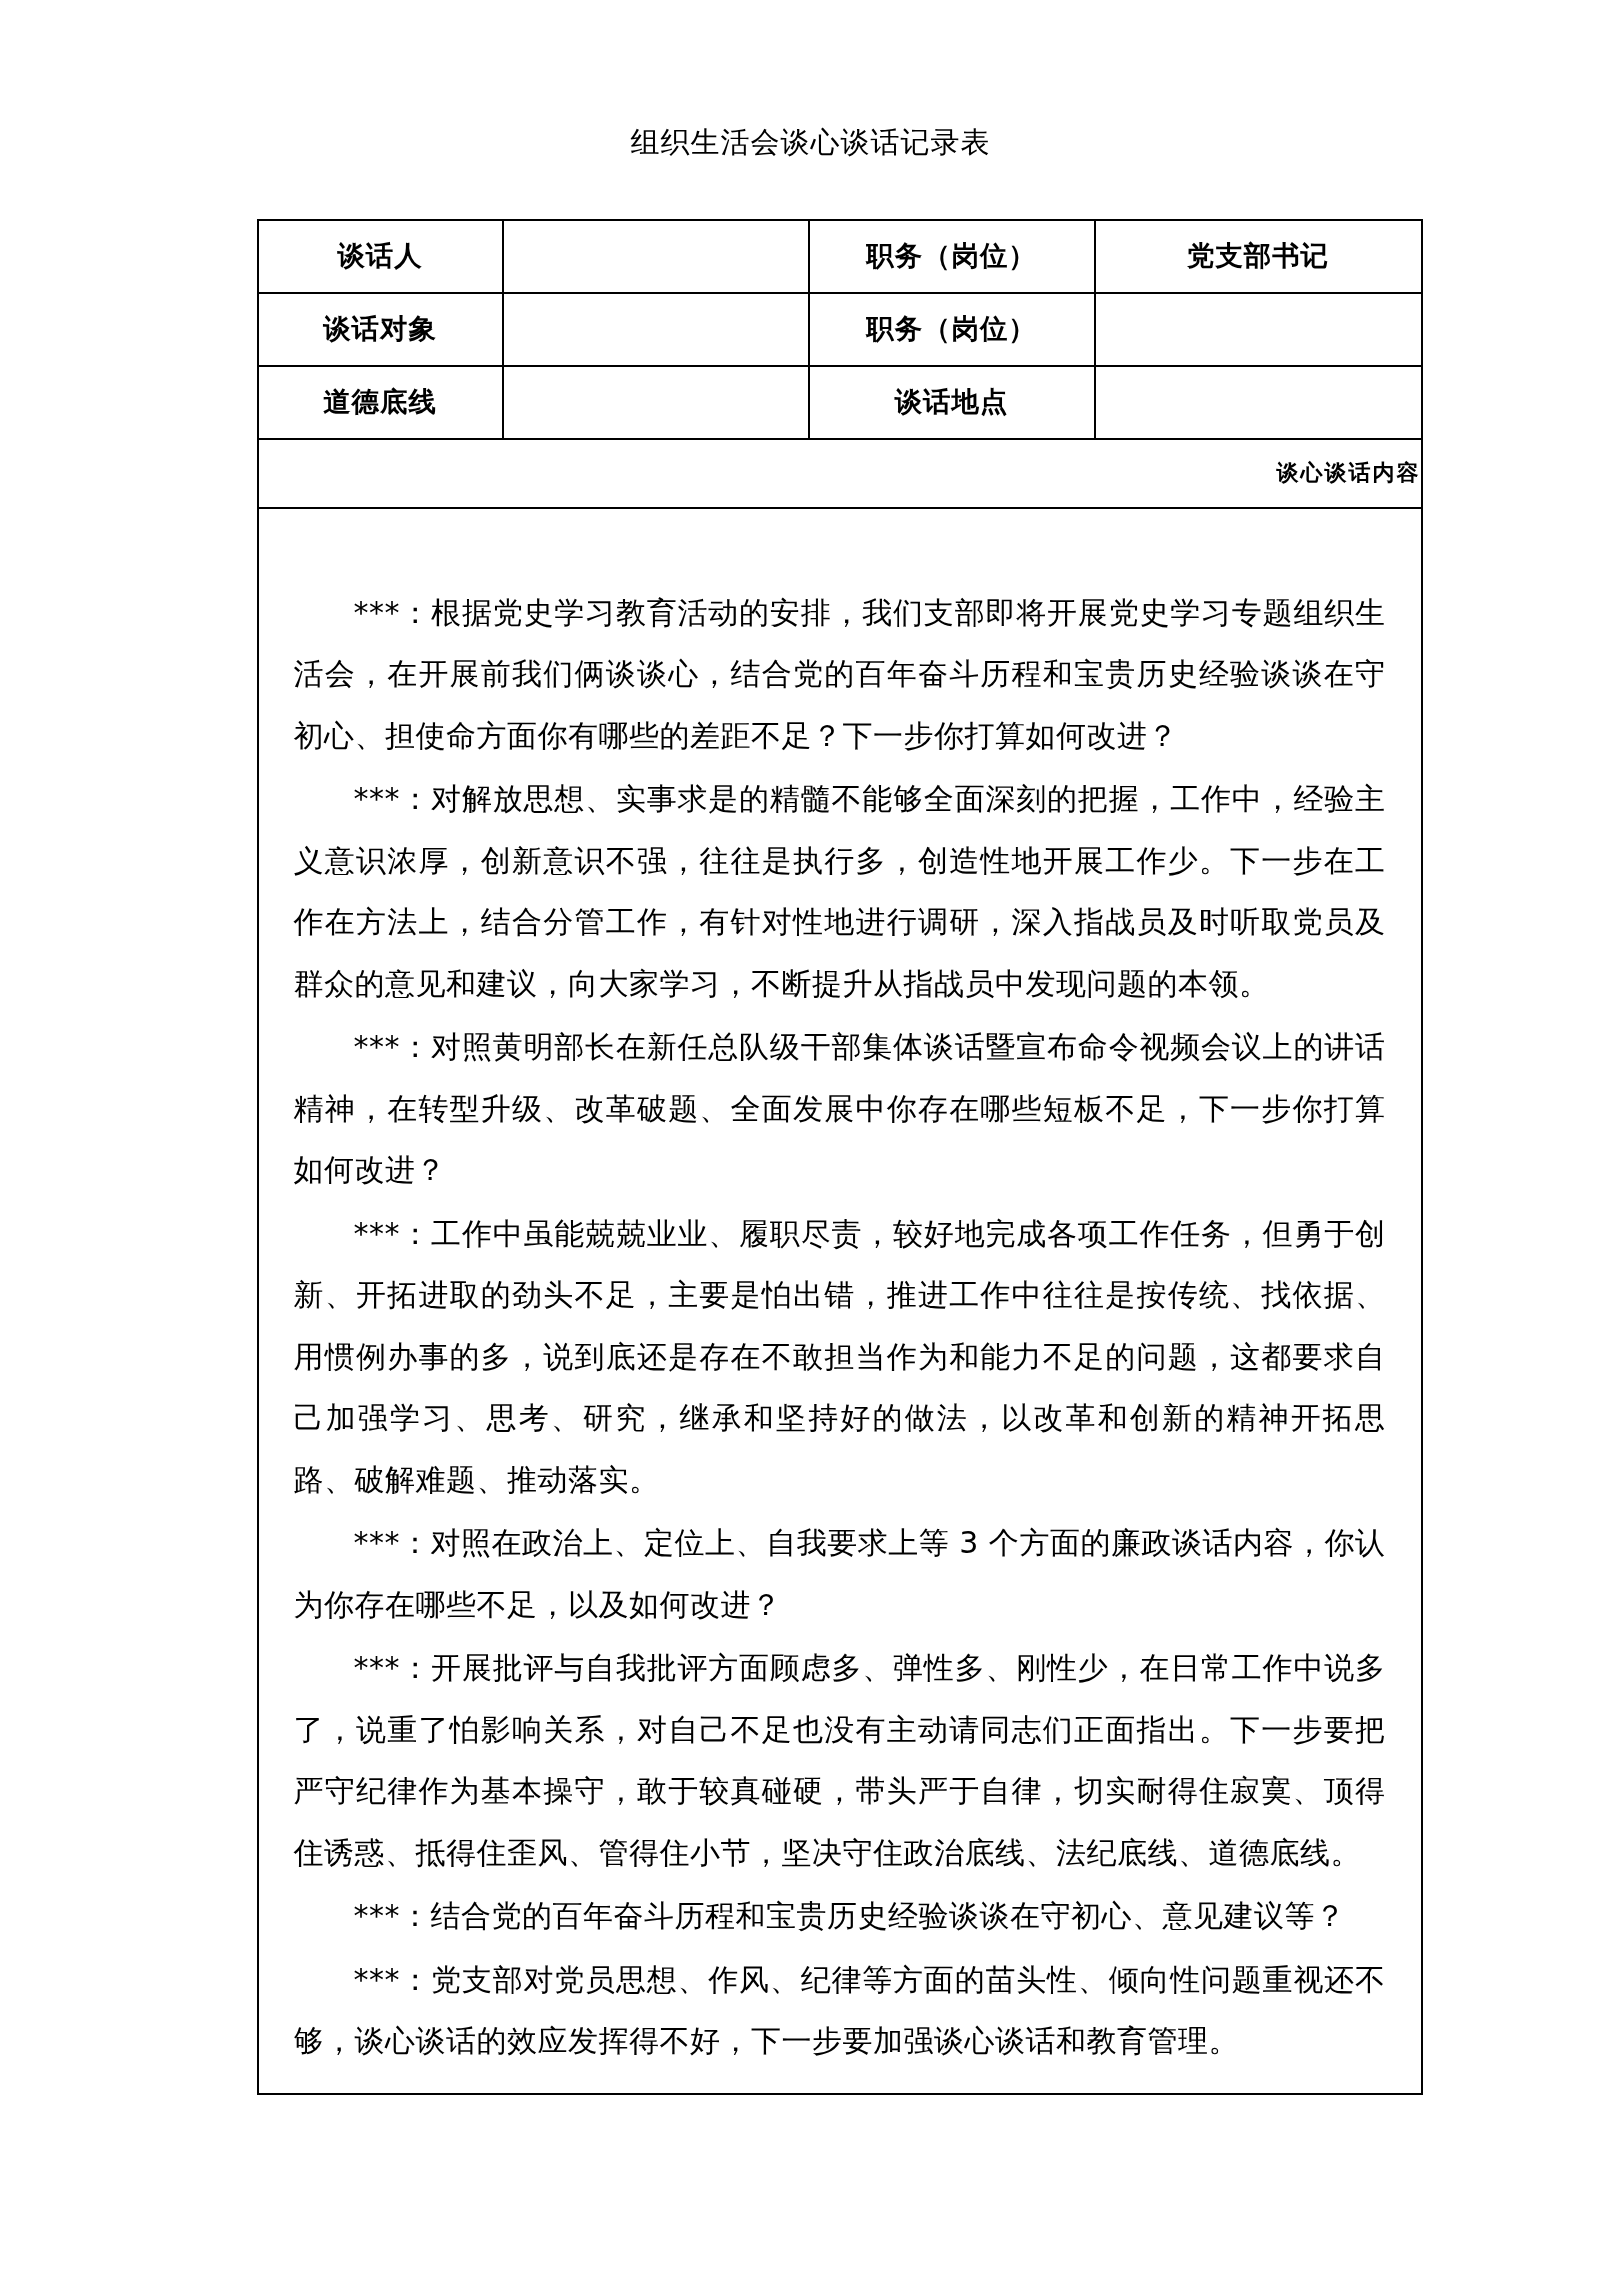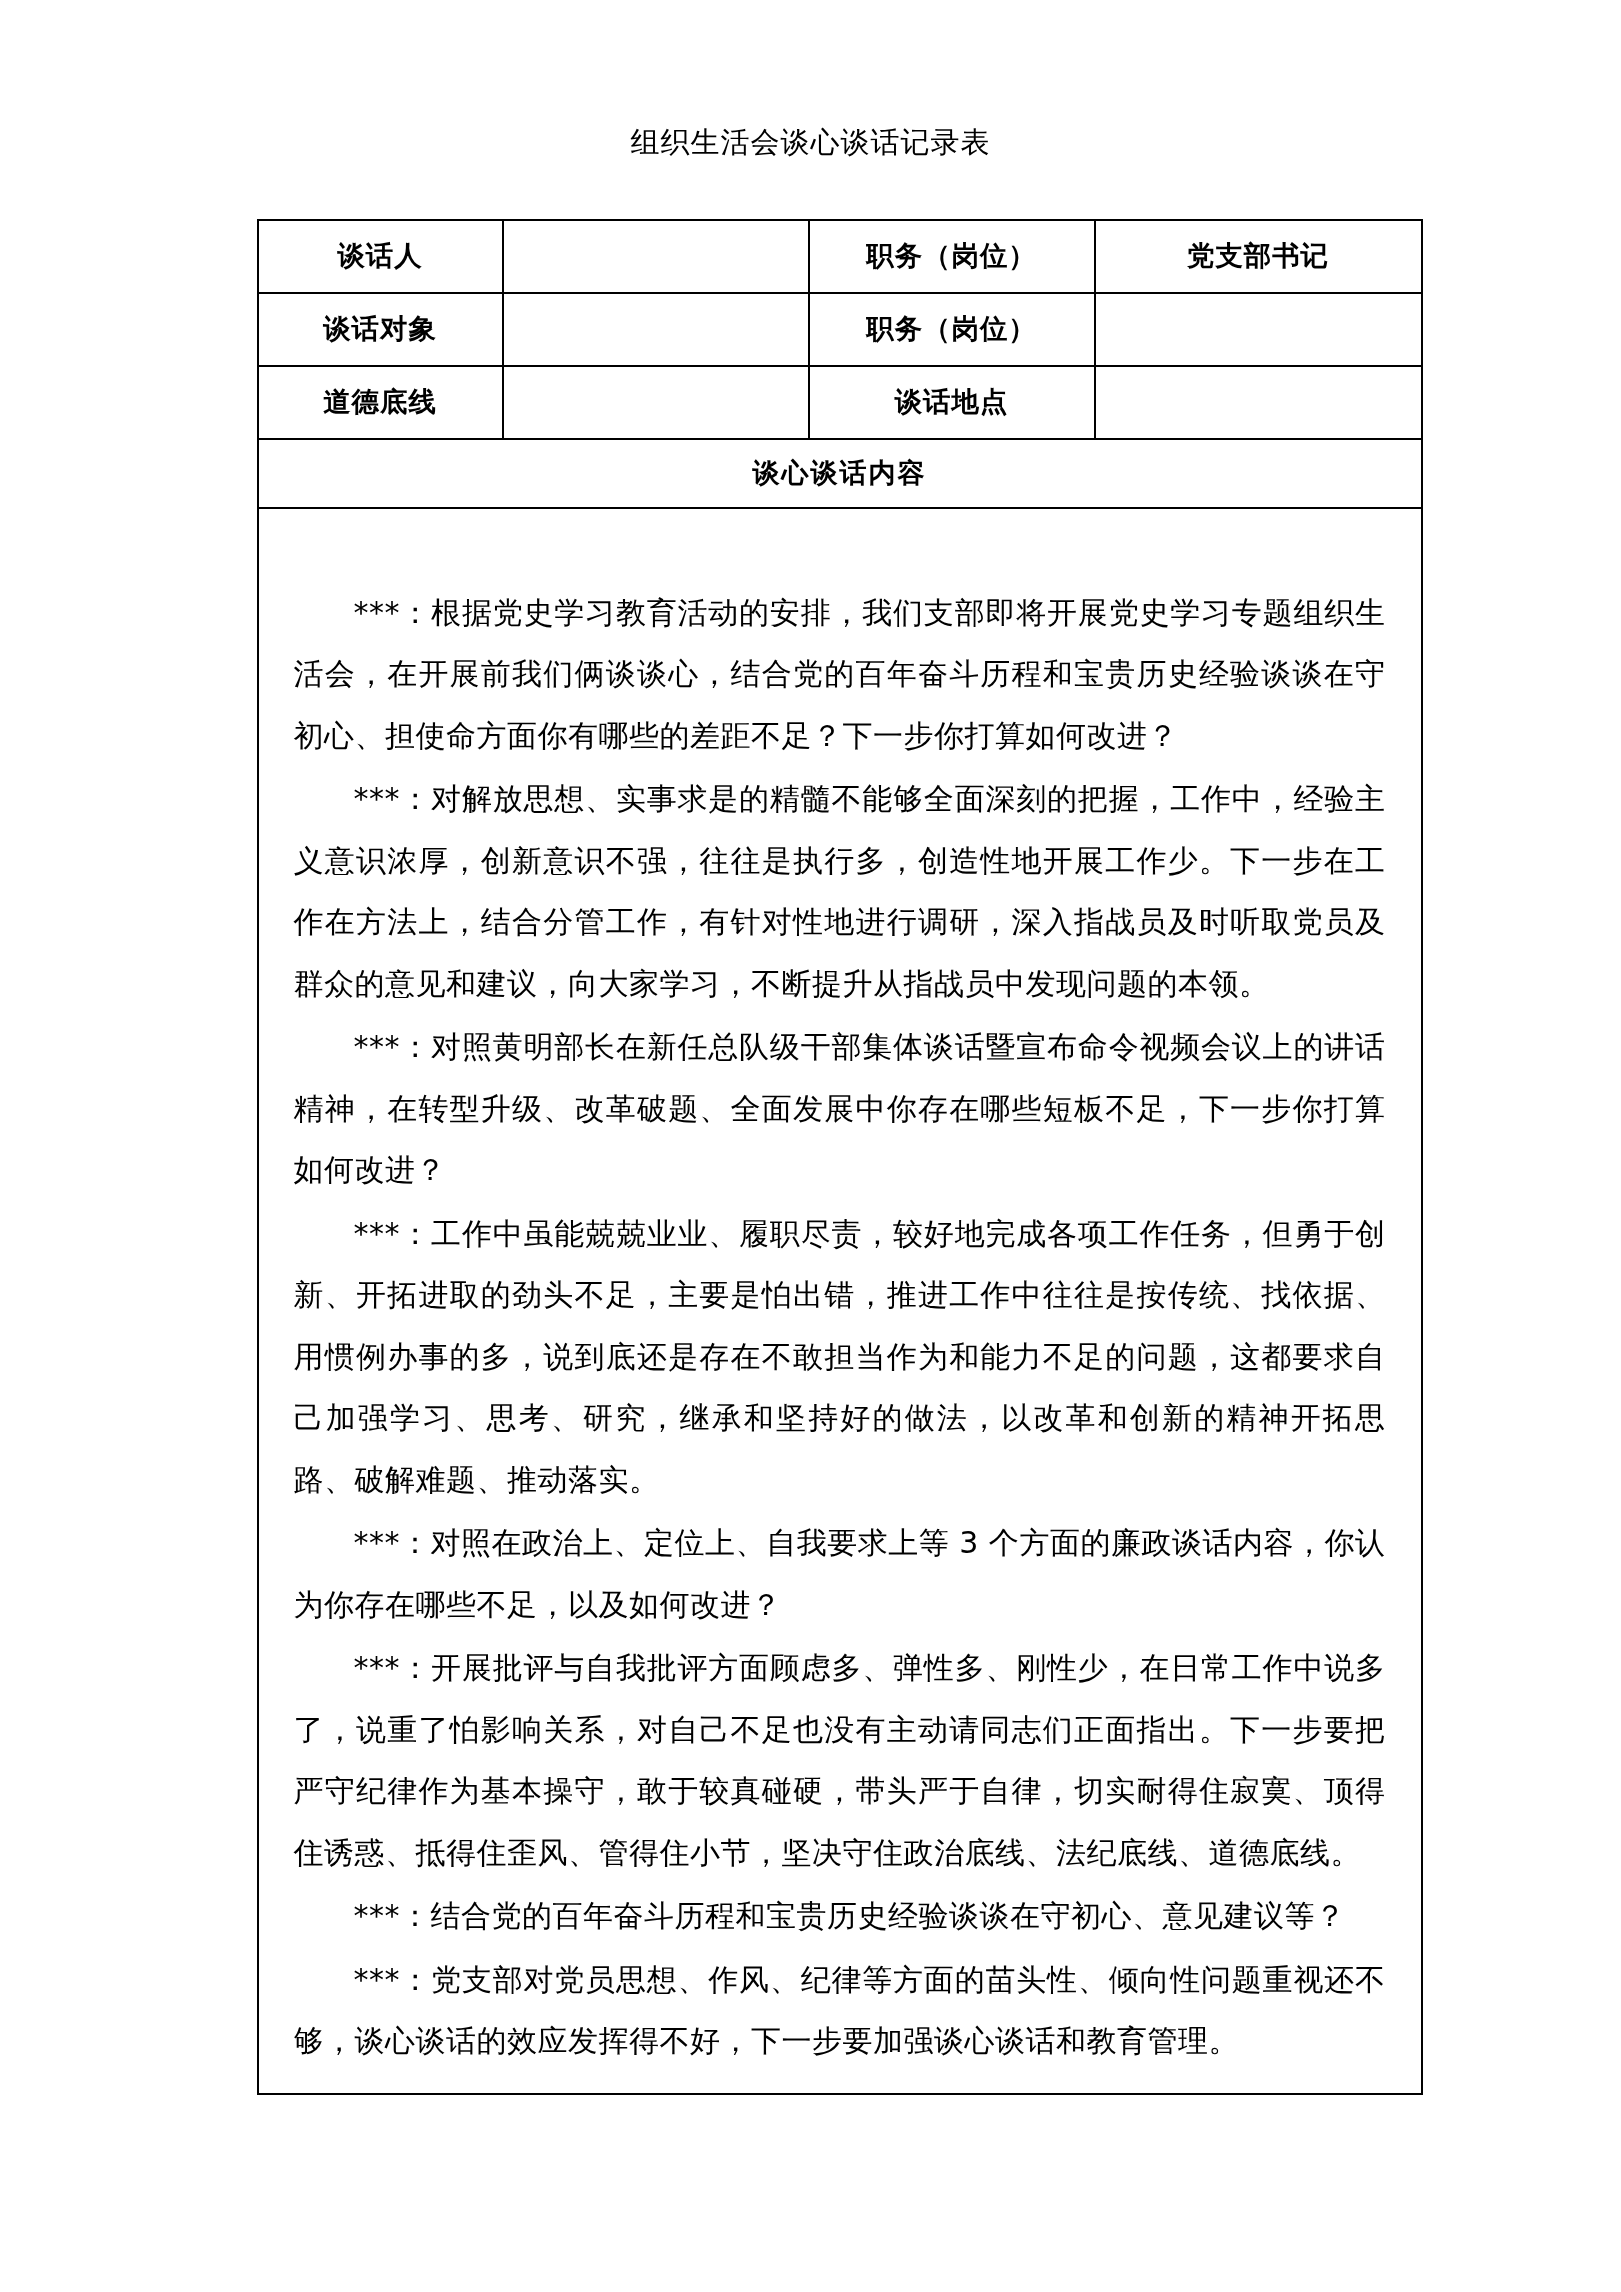--- a/index.html
+++ b/index.html
@@ -61,22 +61,22 @@
   }
   .row-info td {
     height: 71px;
   }
   .col-a { width: 243px; }
   .col-b { width: 304px; }
   .col-c { width: 284px; }
   .col-d { width: 325px; }
 
   .content-head {
-    text-align: center;
-    font-size: 27px;
+    text-align: right;
+    font-size: 22px;
     font-weight: bold;
     letter-spacing: 2px;
     height: 67px;
   }
   .content-body {
     height: 1480px;
     vertical-align: top;
     padding: 0 !important;
   }
   .content-inner {

